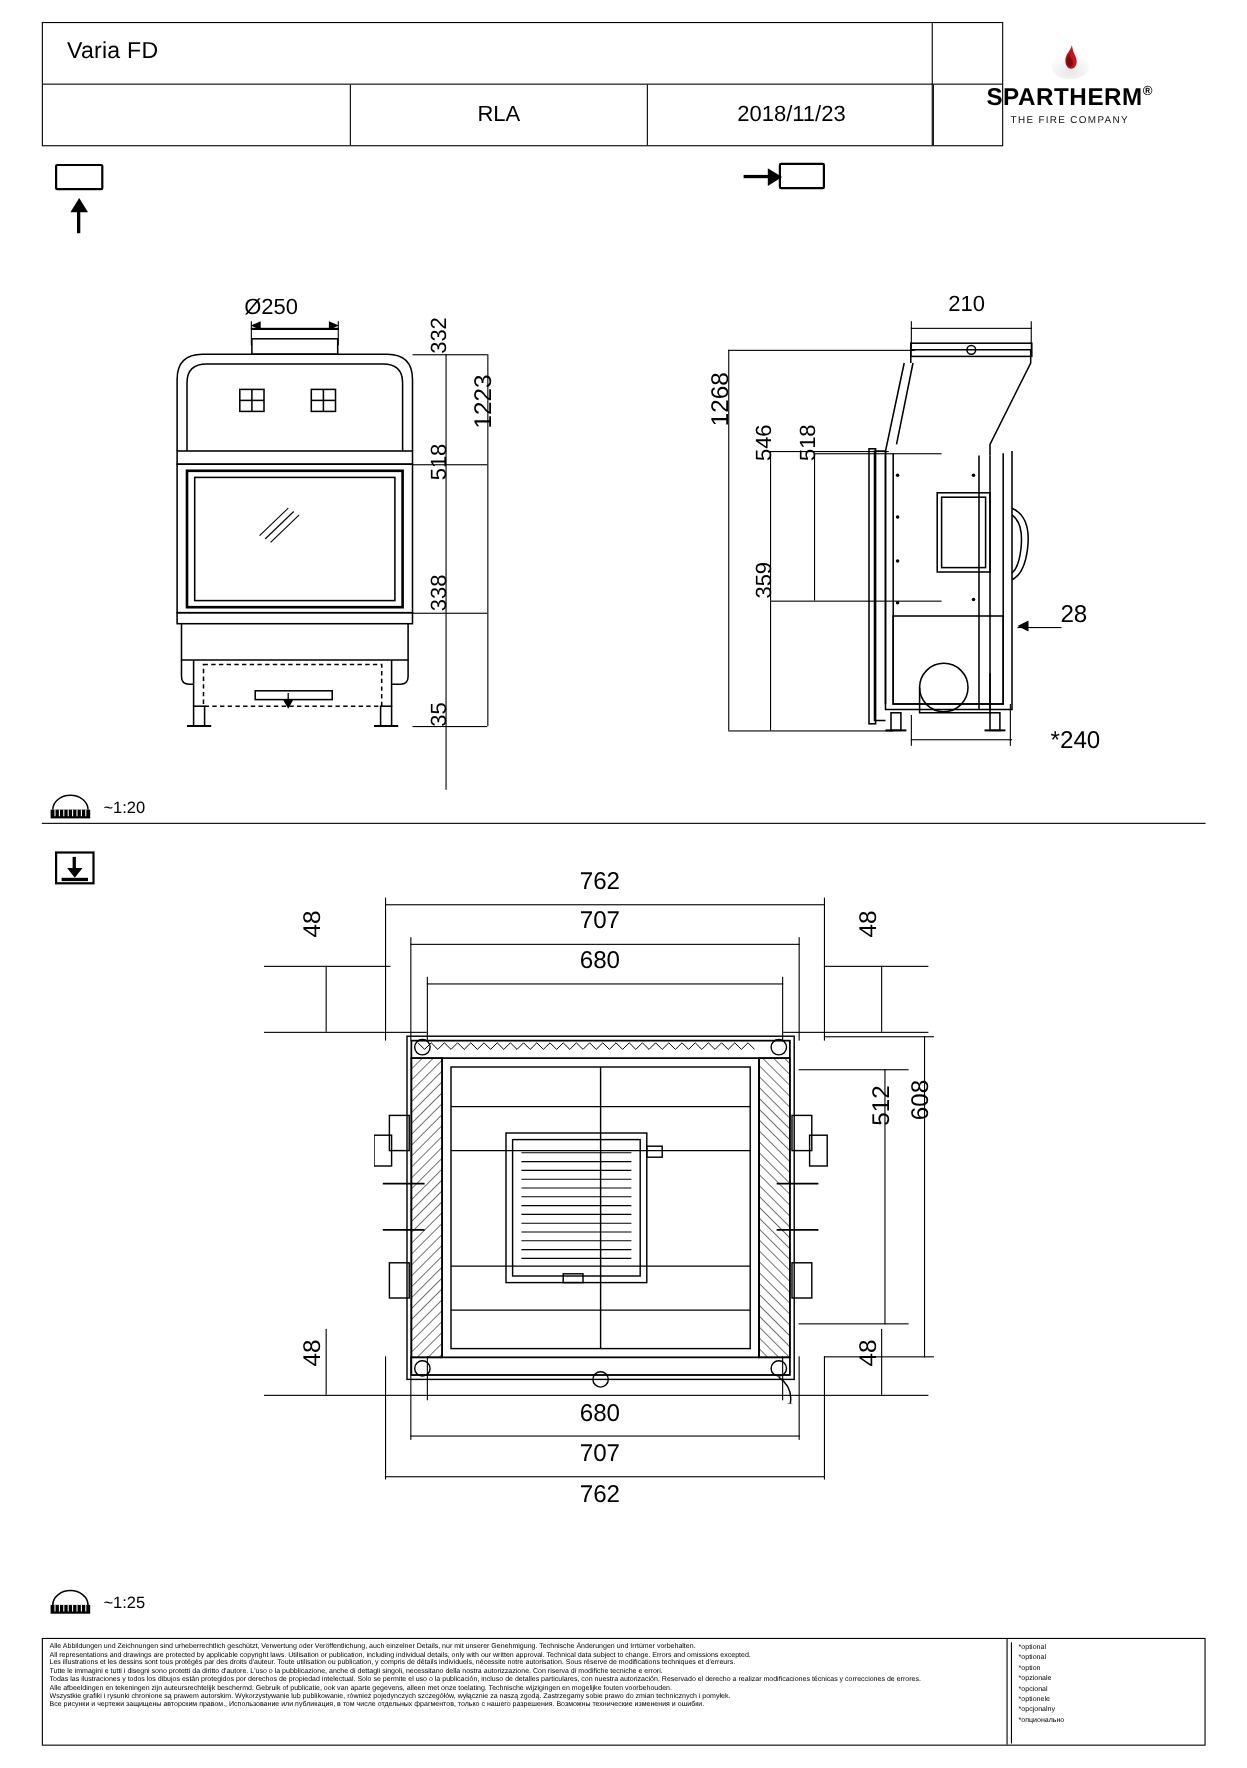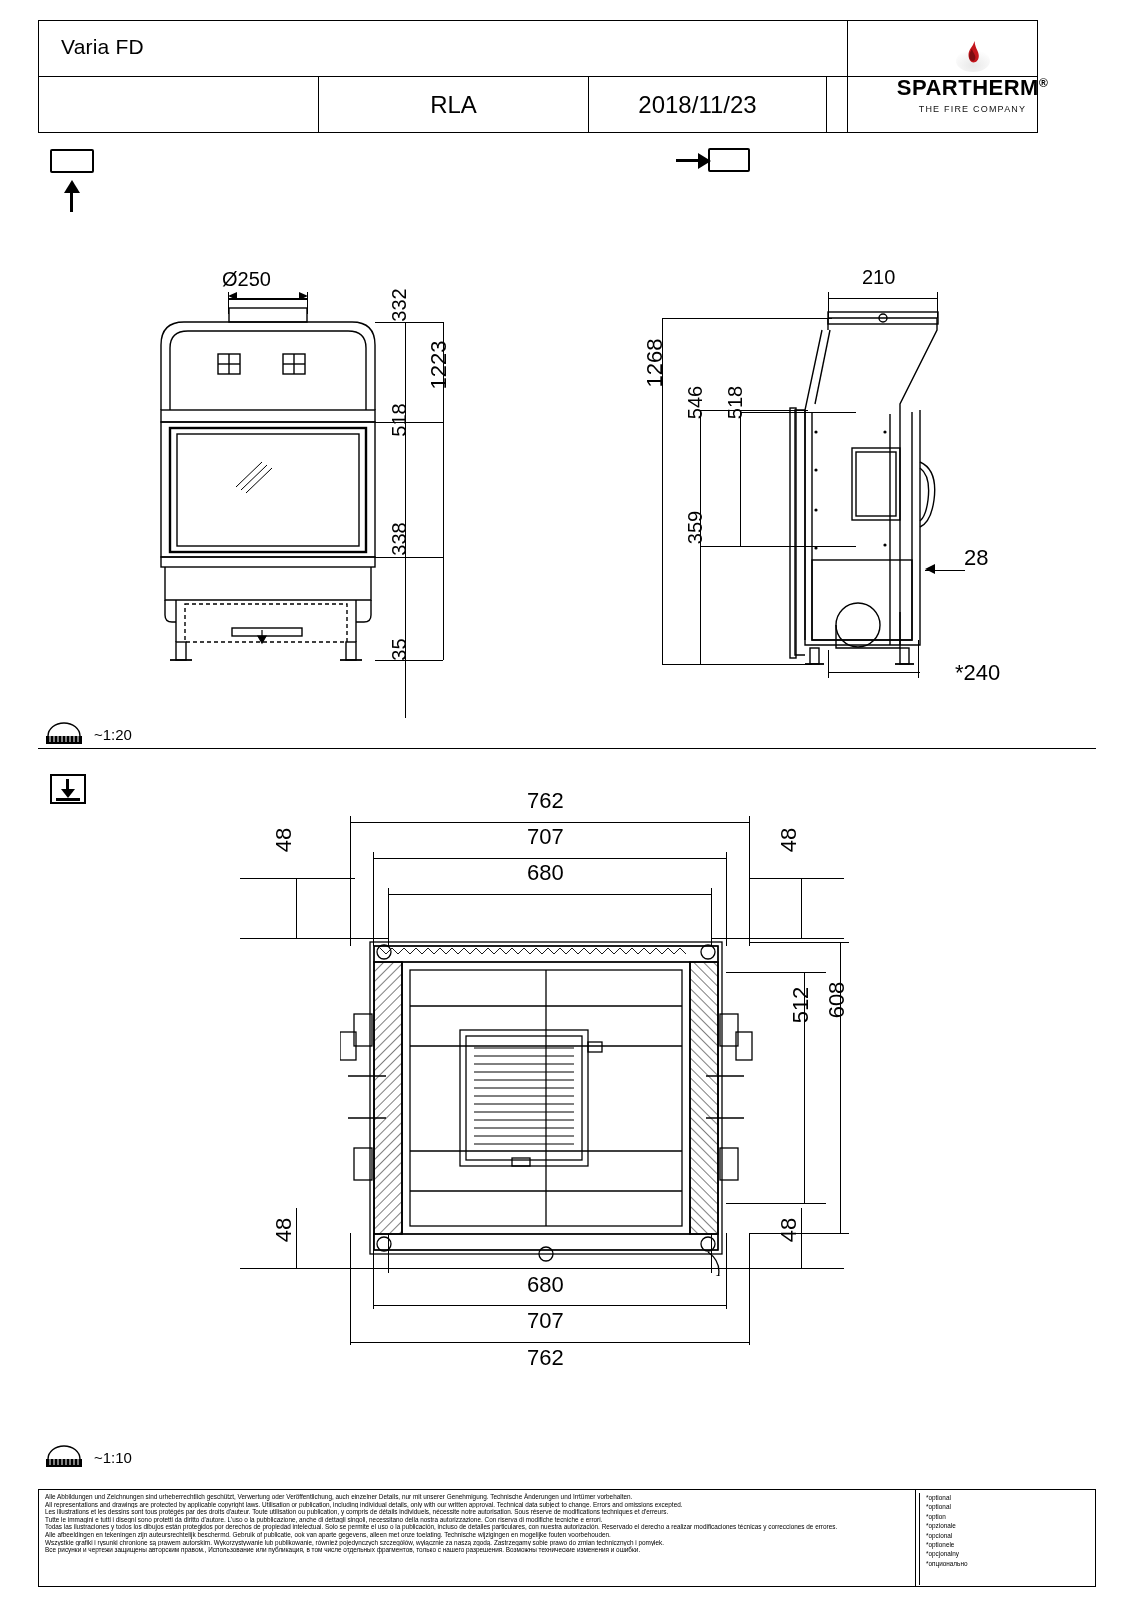--- a/index.html
+++ b/index.html
@@ -1,27 +1,27 @@
 <!DOCTYPE html>
 <html><head>
 <meta charset="utf-8">
 <style>
   html,body{margin:0;padding:0;background:#ffffff;}
   body{font-family:"Liberation Sans", sans-serif;color:#000;}
   #page{position:relative;width:1134px;height:1607px;overflow:hidden;background:#fff;}
 
   
-  .titleblock{position:absolute;left:38px;top:20px;width:1000px;height:113px;border:1.5px solid #000;box-sizing:border-box;}
+  .titleblock{position:absolute;left:38px;top:20px;width:874px;height:113px;border:1.5px solid #000;box-sizing:border-box;}
   .tb-row1{position:absolute;left:0;top:0;width:100%;height:56px;box-sizing:border-box;border-bottom:1.5px solid #000;}
   .tb-title{position:absolute;left:22px;top:14px;font-size:21px;letter-spacing:.2px;}
   .tb-row2{position:absolute;left:0;top:56px;width:100%;height:55px;}
-  .tb-cell{position:absolute;top:0;height:100%;box-sizing:border-box;border-right:1.5px solid #000;display:flex;align-items:center;justify-content:center;font-size:24px;}
+  .tb-cell{position:absolute;top:0;height:100%;box-sizing:border-box;border-right:1.5px solid #000;display:flex;align-items:center;justify-content:center;font-size:20px;}
   .tb-c1{left:0;width:280px;}
   .tb-c2{left:280px;width:270px;}
-  .tb-c3{left:530px;width:258px;}
+  .tb-c3{left:552px;width:258px;}
   .tb-logo{position:absolute;left:808px;top:-56px;width:250px;height:111px;border-left:1.5px solid #000;box-sizing:border-box;display:flex;flex-direction:column;align-items:center;justify-content:center;}
   .logo-name{font-size:22px;font-weight:bold;letter-spacing:.5px;}
   .logo-sub{font-size:9px;letter-spacing:1.2px;margin-top:3px;color:#111;}
   .flame{position:relative;width:36px;height:34px;margin-bottom:2px;}
   .flame svg{display:block;}
 
   
   .symbol-rect{position:absolute;border:2px solid #000;box-sizing:border-box;}
 
   
@@ -414,21 +414,21 @@
           <line x1="10" y1="16" x2="10" y2="22"></line>
         <line x1="14" y1="16" x2="14" y2="22"></line>
           <line x1="18" y1="16" x2="18" y2="22"></line>
         <line x1="22" y1="16" x2="22" y2="22"></line>
           <line x1="26" y1="16" x2="26" y2="22"></line>
         <line x1="30" y1="16" x2="30" y2="22"></line>
           <line x1="34" y1="16" x2="34" y2="22"></line>
       </g>
     </svg>
   </div>
-  <div class="scale-lbl" style="left:94px;top:1449px;">~1:10</div>
+  <div class="scale-lbl" style="left:94px;top:1449px;">~1:25</div>
 
   <div class="legal">
     <div class="legal-text">
       <div>Alle Abbildungen und Zeichnungen sind urheberrechtlich geschützt, Verwertung oder Veröffentlichung, auch einzelner Details, nur mit unserer Genehmigung. Technische Änderungen und Irrtümer vorbehalten.</div>
       <div>All representations and drawings are protected by applicable copyright laws. Utilisation or publication, including individual details, only with our written approval. Technical data subject to change. Errors and omissions excepted.</div>
       <div>Les illustrations et les dessins sont tous protégés par des droits d'auteur. Toute utilisation ou publication, y compris de détails individuels, nécessite notre autorisation. Sous réserve de modifications techniques et d'erreurs.</div>
       <div>Tutte le immagini e tutti i disegni sono protetti da diritto d'autore. L'uso o la pubblicazione, anche di dettagli singoli, necessitano della nostra autorizzazione.  Con riserva di modifiche tecniche e errori.</div>
       <div>Todas las ilustraciones y todos los dibujos están protegidos por derechos de propiedad intelectual. Solo se permite el uso o la publicación, incluso de detalles particulares, con nuestra autorización. Reservado el derecho a realizar modificaciones técnicas y correcciones de errores.</div>
       <div>Alle afbeeldingen en tekeningen zijn auteursrechtelijk beschermd. Gebruik of publicatie, ook van aparte gegevens, alleen met onze toelating. Technische wijzigingen en mogelijke fouten voorbehouden.</div>
       <div>Wszystkie grafiki i rysunki chronione są prawem autorskim. Wykorzystywanie lub publikowanie, również pojedynczych szczegółów, wyłącznie za naszą zgodą. Zastrzegamy sobie prawo do zmian technicznych i pomyłek.</div>

